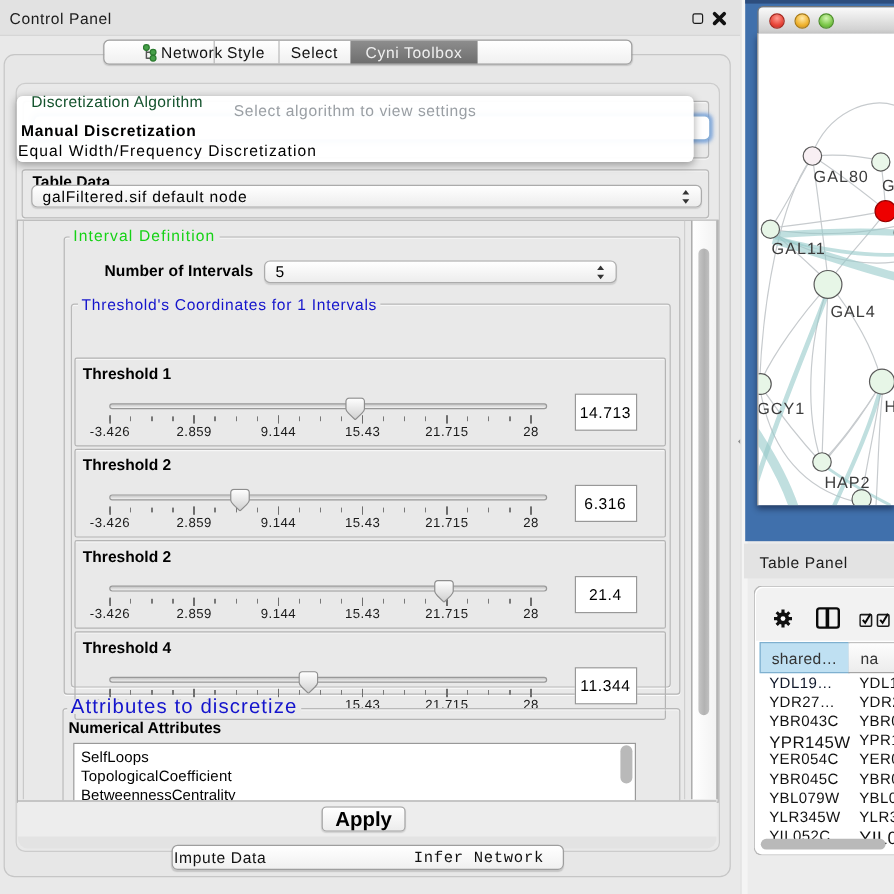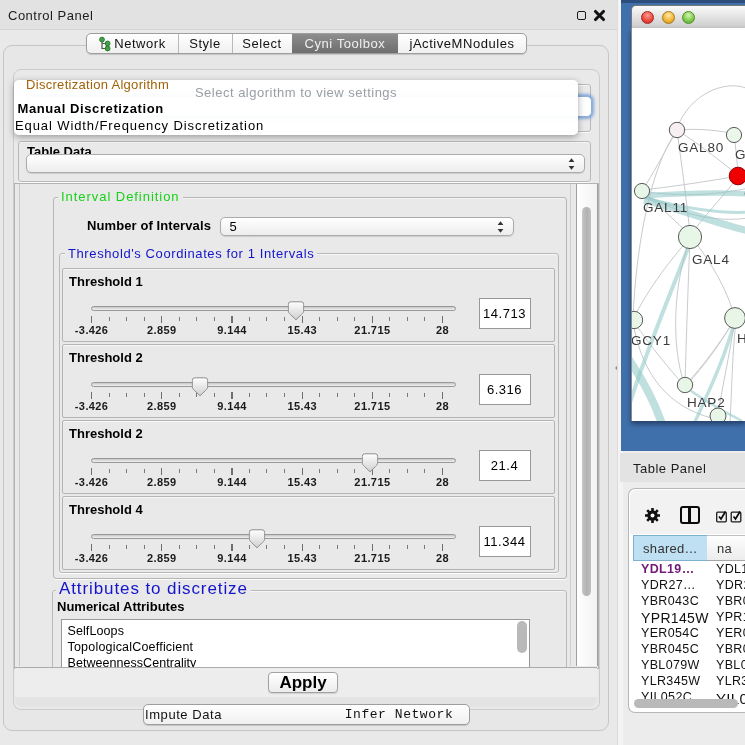--- a/index.html
+++ b/index.html
@@ -15,29 +15,29 @@
  box-shadow:0 1px 1px rgba(0,0,0,.12);}
 .combo span{position:absolute;left:9px;top:1px;font-size:13px;color:#000;letter-spacing:0.65px;}
 .carrows{position:absolute;right:9px;top:3px;width:7px;height:12px;}
 .seg{position:absolute;border:1px solid #9e9e9e;border-radius:5px;
  background:linear-gradient(#ffffff,#f0f0f0);box-shadow:0 1px 1px rgba(0,0,0,.15);
  font-size:13px;color:#111;letter-spacing:0.55px;}
 .seg .t{position:absolute;top:0;height:100%;display:flex;align-items:center;justify-content:center;}
 .seg .dark{background:linear-gradient(#8d8d8d,#6e6e6e);color:#efefef;}
 .seg .sep{position:absolute;top:0;width:1px;height:100%;background:#b9b9b9;}
 .tpanel{position:absolute;left:62px;width:491px;height:72px;border:1px solid #b4b4b4;
- border-radius:2px;box-shadow:inset 0 1px 0 rgba(255,255,255,.65);}
+ border-radius:2px;box-shadow:inset 0 1px 0 rgba(255,255,255,.65);margin-top:30px;}
 .tpanel .tt{position:absolute;left:6px;top:4.5px;font-size:13px;font-weight:700;color:#000;}
 .groove{position:absolute;left:27.5px;top:36.5px;width:363px;height:3px;border:1px solid #989898;
  border-radius:3px;background:linear-gradient(#c6c6c6,#f2f2f2);}
 .tickmin{position:absolute;left:28px;top:47.5px;width:353px;height:4px;
  background:repeating-linear-gradient(to right,#787878 0,#787878 1px,transparent 1px,transparent 17.55px);}
 .tickmaj{position:absolute;left:28px;top:47px;width:353px;height:7px;
  background:repeating-linear-gradient(to right,#6e6e6e 0,#6e6e6e 1.2px,transparent 1.2px,transparent 70.2px);}
-.tlab{position:absolute;top:54.5px;font-size:11px;font-weight:700;color:#1a1a1a;transform:translateX(-50%);letter-spacing:0.4px;}
+.tlab{position:absolute;top:54.5px;font-size:11px;font-weight:400;color:#1a1a1a;transform:translateX(-50%);letter-spacing:0.4px;}
 .vbox{position:absolute;left:415.5px;top:28.5px;width:50px;height:29px;border:1px solid #989898;
  background:#fff;font-size:13px;color:#000;display:flex;align-items:center;justify-content:center;letter-spacing:0.5px;}
 .thumb{position:absolute;top:31.5px;width:17px;height:19px;transform:translateX(-50%);}
 </style>
 </head>
 <body>
 
 <div class="abs" id="leftpanel" style="left:0;top:0;width:617px;height:745px;background:#e9e9e9;"></div>
 <div class="abs" style="left:0;top:0;width:617px;height:29px;background:#e2e2e2;border-bottom:1px solid #d6d6d6;"></div>
 <div class="abs" style="left:8px;top:8px;font-size:13px;color:#1c1c1c;letter-spacing:0.5px;">Control Panel</div>
@@ -49,20 +49,21 @@
 <div class="abs" style="left:3px;top:45px;width:604px;height:684px;background:#e7e7e7;border:1px solid #c6c6c6;border-radius:9px;"></div>
 
 <div class="abs" style="left:13px;top:69px;width:585px;height:639px;background:#e9e9e9;border:1px solid #cccccc;border-radius:8px;"></div>
 
 <div class="grp" style="left:19px;top:84px;width:570px;height:46px;"></div>
 <div class="abs" style="left:28px;top:96px;width:562px;height:19px;border:1px solid #8ab0d8;border-radius:5px;background:#fff;box-shadow:0 0 3px 1.5px rgba(100,150,215,.75);"></div>
 
 <div class="grp" style="left:18px;top:141px;width:571px;height:39px;"></div>
 <div class="gtitle" style="left:24px;top:134px;font-weight:700;font-size:13px;margin-top:12px;">Table Data</div>
 <div class="combo" style="left:25.5px;top:154px;width:557px;height:17px;">
+ <span>galFiltered.sif default node</span>
  <svg class="carrows" width="7" height="12" viewBox="0 0 7 12">
   <path d="M3.5 0.3 L6.4 4 H0.6 Z" fill="#333"></path>
       <path d="M3.5 11.7 L6.4 8 H0.6 Z" fill="#333"></path>
  </svg>
 </div>
 
 <div class="abs" id="scrollpane" style="left:14px;top:183px;width:583px;height:484px;background:#e9e9e9;border:1px solid #b3b3b3;overflow:hidden;"></div>
 
 <div class="abs" style="left:575.5px;top:184px;width:20px;height:482px;background:linear-gradient(to right,#ffffff,#f2f2f2);border-left:1px solid #9f9f9f;border-right:1px solid #9f9f9f;"></div>
 <div class="abs" style="left:582px;top:207px;width:9px;height:389px;background:linear-gradient(to right,#c6c6c6,#b2b2b2 55%,#c0c0c0);border-radius:5px;"></div>
@@ -184,38 +185,37 @@
  <div style="position:absolute;left:455px;top:1px;width:10px;height:32px;background:#b9b9b9;border-radius:5px;"></div>
 </div>
 
 <div class="abs" style="left:15px;top:667px;width:582px;height:30px;background:#ededed;"></div>
 
 <div class="abs" style="left:15px;top:667px;width:582px;height:30px;background:#ededed;border-top:1px solid #ababab;"></div>
 <div class="abs" style="left:268px;top:672px;width:68px;height:19px;border:1px solid #a2a2a2;border-radius:4px;background:linear-gradient(#ffffff,#ececec);box-shadow:0 1px 1px rgba(0,0,0,.12);display:flex;align-items:center;justify-content:center;font-size:17px;font-weight:700;">Apply</div>
 <div class="abs" style="left:15px;top:697px;width:582px;height:10px;background:#e3e3e3;border-radius:0 0 8px 8px;"></div>
 
 <div class="abs" style="left:14px;top:80px;width:564px;height:55px;background:rgba(255,255,255,.965);border-radius:5px;box-shadow:0 2px 7px rgba(0,0,0,.35);"></div>
-<div class="abs" style="left:26px;top:77px;font-size:13px;color:#a16207;letter-spacing:0.3px;">Discretization Algorithm</div>
+<div class="abs" style="left:26px;top:77px;font-size:13px;color:#14532d;letter-spacing:0.3px;">Discretization Algorithm</div>
 <div class="abs" style="left:14px;top:85px;width:564px;text-align:center;font-size:13px;color:#9a9fa4;letter-spacing:0.5px;">Select algorithm to view settings</div>
 <div class="abs" style="left:17.5px;top:101px;font-size:13px;font-weight:700;color:#000;letter-spacing:0.6px;">Manual Discretization</div>
 <div class="abs" style="left:15px;top:118px;font-size:13px;color:#000;letter-spacing:0.9px;">Equal Width/Frequency Discretization</div>
 
 <div class="seg" style="left:86px;top:33px;width:439px;height:19px;">
  <div class="t dark" style="left:205px;width:106px;">Cyni Toolbox</div>
  <div class="sep" style="left:91px;"></div>
  <div class="sep" style="left:145px;"></div>
- <div class="t" style="left:0;width:91px;"><svg width="12" height="16" viewBox="0 0 12 16" style="margin-right:3px;">
+ <div class="t" style="left:0;width:91px;padding-left:20px;"><svg width="12" height="16" viewBox="0 0 12 16" style="margin-right:3px;">
         <path d="M3 4 V13 M3 7.5 H8 M3 12.5 H8" stroke="#555" stroke-width="1.2" fill="none"></path>
         <circle cx="3" cy="3.6" r="2.4" fill="#46a049" stroke="#2b7a2e"></circle>
         <circle cx="8.6" cy="7.5" r="2.4" fill="#46a049" stroke="#2b7a2e"></circle>
         <circle cx="8.6" cy="12.5" r="2.4" fill="#46a049" stroke="#2b7a2e"></circle>
       </svg>Network</div>
  <div class="t" style="left:91px;width:54px;">Style</div>
  <div class="t" style="left:145px;width:60px;">Select</div>
- <div class="t" style="left:311px;width:128px;">jActiveMNodules</div>
 </div>
 
 <div class="seg" style="left:143px;top:704px;width:325px;height:19px;">
  <div class="t" style="left:0;width:79px;">Impute Data</div>
  <div class="t" style="left:198px;width:114px;font-family:Liberation Mono, monospace;">Infer Network</div>
 </div>
 
 <div class="abs" style="left:615px;top:364px;width:0;height:0;border-top:4px solid transparent;border-bottom:4px solid transparent;border-right:4px solid #8a8a8a;"></div>
 <div class="abs" style="left:617px;top:0;width:5px;height:745px;background:#f4f4f4;border-left:1px solid #dcdcdc;"></div>
 <div class="abs" style="left:621px;top:0;width:124px;height:451px;background:#4070ac;"></div>
@@ -304,21 +304,21 @@
  <div style="position:absolute;left:59.2px;top:18px;width:2.5px;height:16px;background:#0a0a0a;"></div>
  <svg style="position:absolute;left:86.5px;top:20.5px;" width="27" height="13" viewBox="0 0 27 13">
   <rect x="0.7" y="2.2" width="9.6" height="9.6" rx="1" fill="none" stroke="#1a1a1a" stroke-width="1.3"></rect>
   <path d="M3 6.5 L5 9 L9.5 1.5" stroke="#0a0a0a" stroke-width="1.7" fill="none"></path>
   <rect x="15.2" y="2.2" width="9.6" height="9.6" rx="1" fill="none" stroke="#1a1a1a" stroke-width="1.3"></rect>
   <path d="M17.5 6.5 L19.5 9 L24 1.5" stroke="#0a0a0a" stroke-width="1.7" fill="none"></path>
  </svg>
 
  <div style="position:absolute;left:4px;top:45.5px;width:73px;height:22px;background:#bfe0f2;border:1px solid #7fb0cf;font-size:13px;color:#333;display:flex;align-items:center;justify-content:center;padding-top:2px;letter-spacing:0.3px;">shared…</div>
  <div style="position:absolute;left:78px;top:45.5px;width:39px;height:24px;background:linear-gradient(#fdfdfd,#ececec);border-top:1px solid #c0c0c0;border-bottom:1px solid #a5a5a5;font-size:13px;color:#333;padding-left:10px;line-height:26px;letter-spacing:0.3px;">na</div>
- <div style="position:absolute;left:12px;top:72.5px;font-size:12.5px;color:#701a75;white-space:nowrap;letter-spacing:0.35px;font-weight:bold;">YDL19…</div>
+ <div style="position:absolute;left:12px;top:72.5px;font-size:12.5px;color:#0f172a;white-space:nowrap;letter-spacing:0.35px;">YDL19…</div>
     <div style="position:absolute;left:87px;top:72.5px;font-size:12.5px;color:#111;white-space:nowrap;letter-spacing:0.35px;">YDL1</div>
     <div style="position:absolute;left:12px;top:88.5px;font-size:12.5px;color:#111;white-space:nowrap;letter-spacing:0.35px;">YDR27…</div>
     <div style="position:absolute;left:87px;top:88.5px;font-size:12.5px;color:#111;white-space:nowrap;letter-spacing:0.35px;">YDR2</div>
     <div style="position:absolute;left:12px;top:104.5px;font-size:12.5px;color:#111;white-space:nowrap;letter-spacing:0.35px;">YBR043C</div>
     <div style="position:absolute;left:87px;top:104.5px;font-size:12.5px;color:#111;white-space:nowrap;letter-spacing:0.35px;">YBR0</div>
     <div style="position:absolute;left:12px;top:120.5px;font-size:14px;color:#111;white-space:nowrap;letter-spacing:0.35px;">YPR145W</div>
     <div style="position:absolute;left:87px;top:120.5px;font-size:12.5px;color:#111;white-space:nowrap;letter-spacing:0.35px;">YPR1</div>
     <div style="position:absolute;left:12px;top:136.5px;font-size:12.5px;color:#111;white-space:nowrap;letter-spacing:0.35px;">YER054C</div>
     <div style="position:absolute;left:87px;top:136.5px;font-size:12.5px;color:#111;white-space:nowrap;letter-spacing:0.35px;">YER0</div>
     <div style="position:absolute;left:12px;top:152.5px;font-size:12.5px;color:#111;white-space:nowrap;letter-spacing:0.35px;">YBR045C</div>

